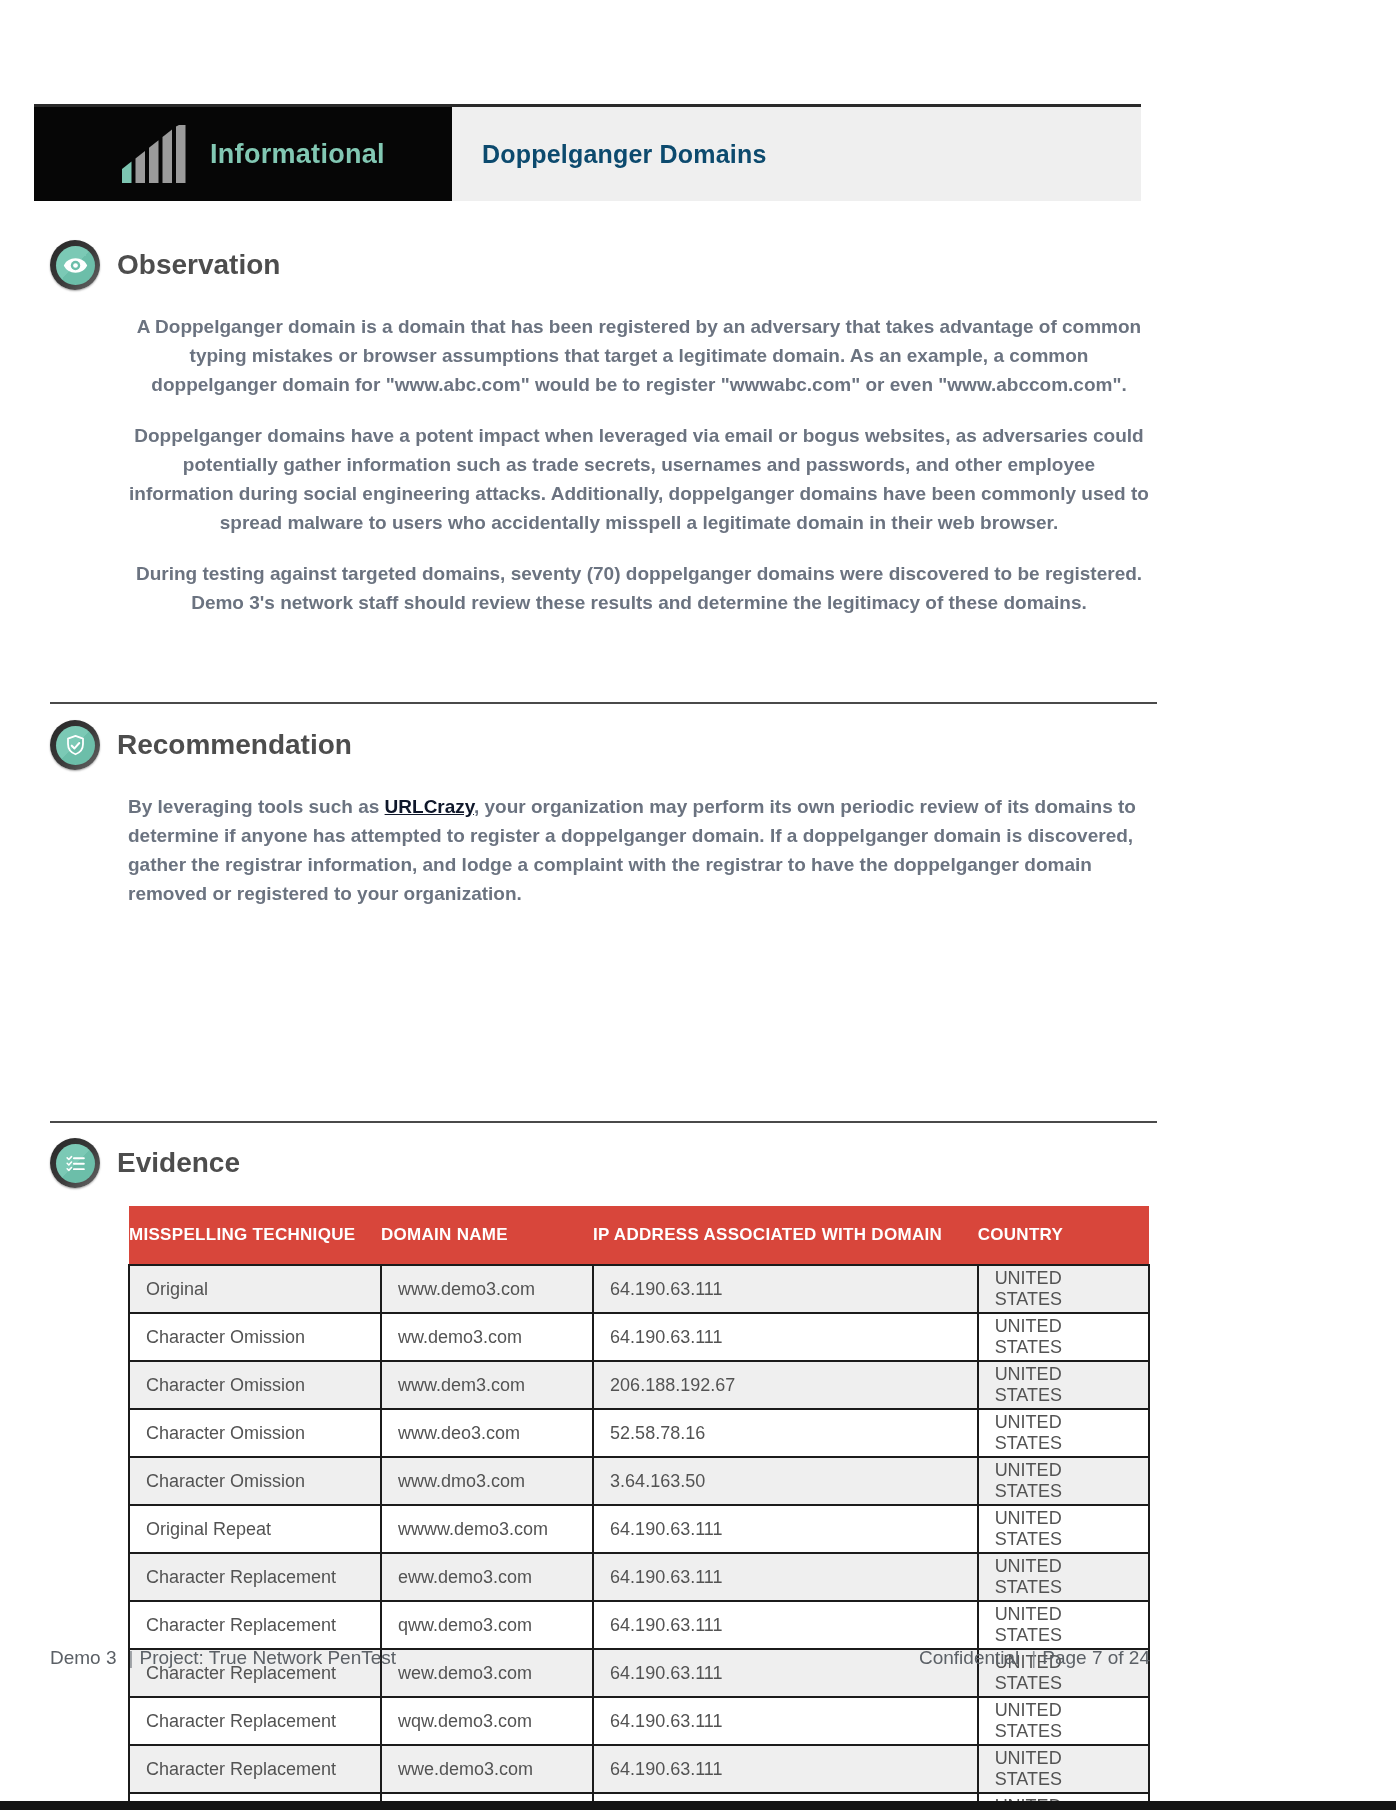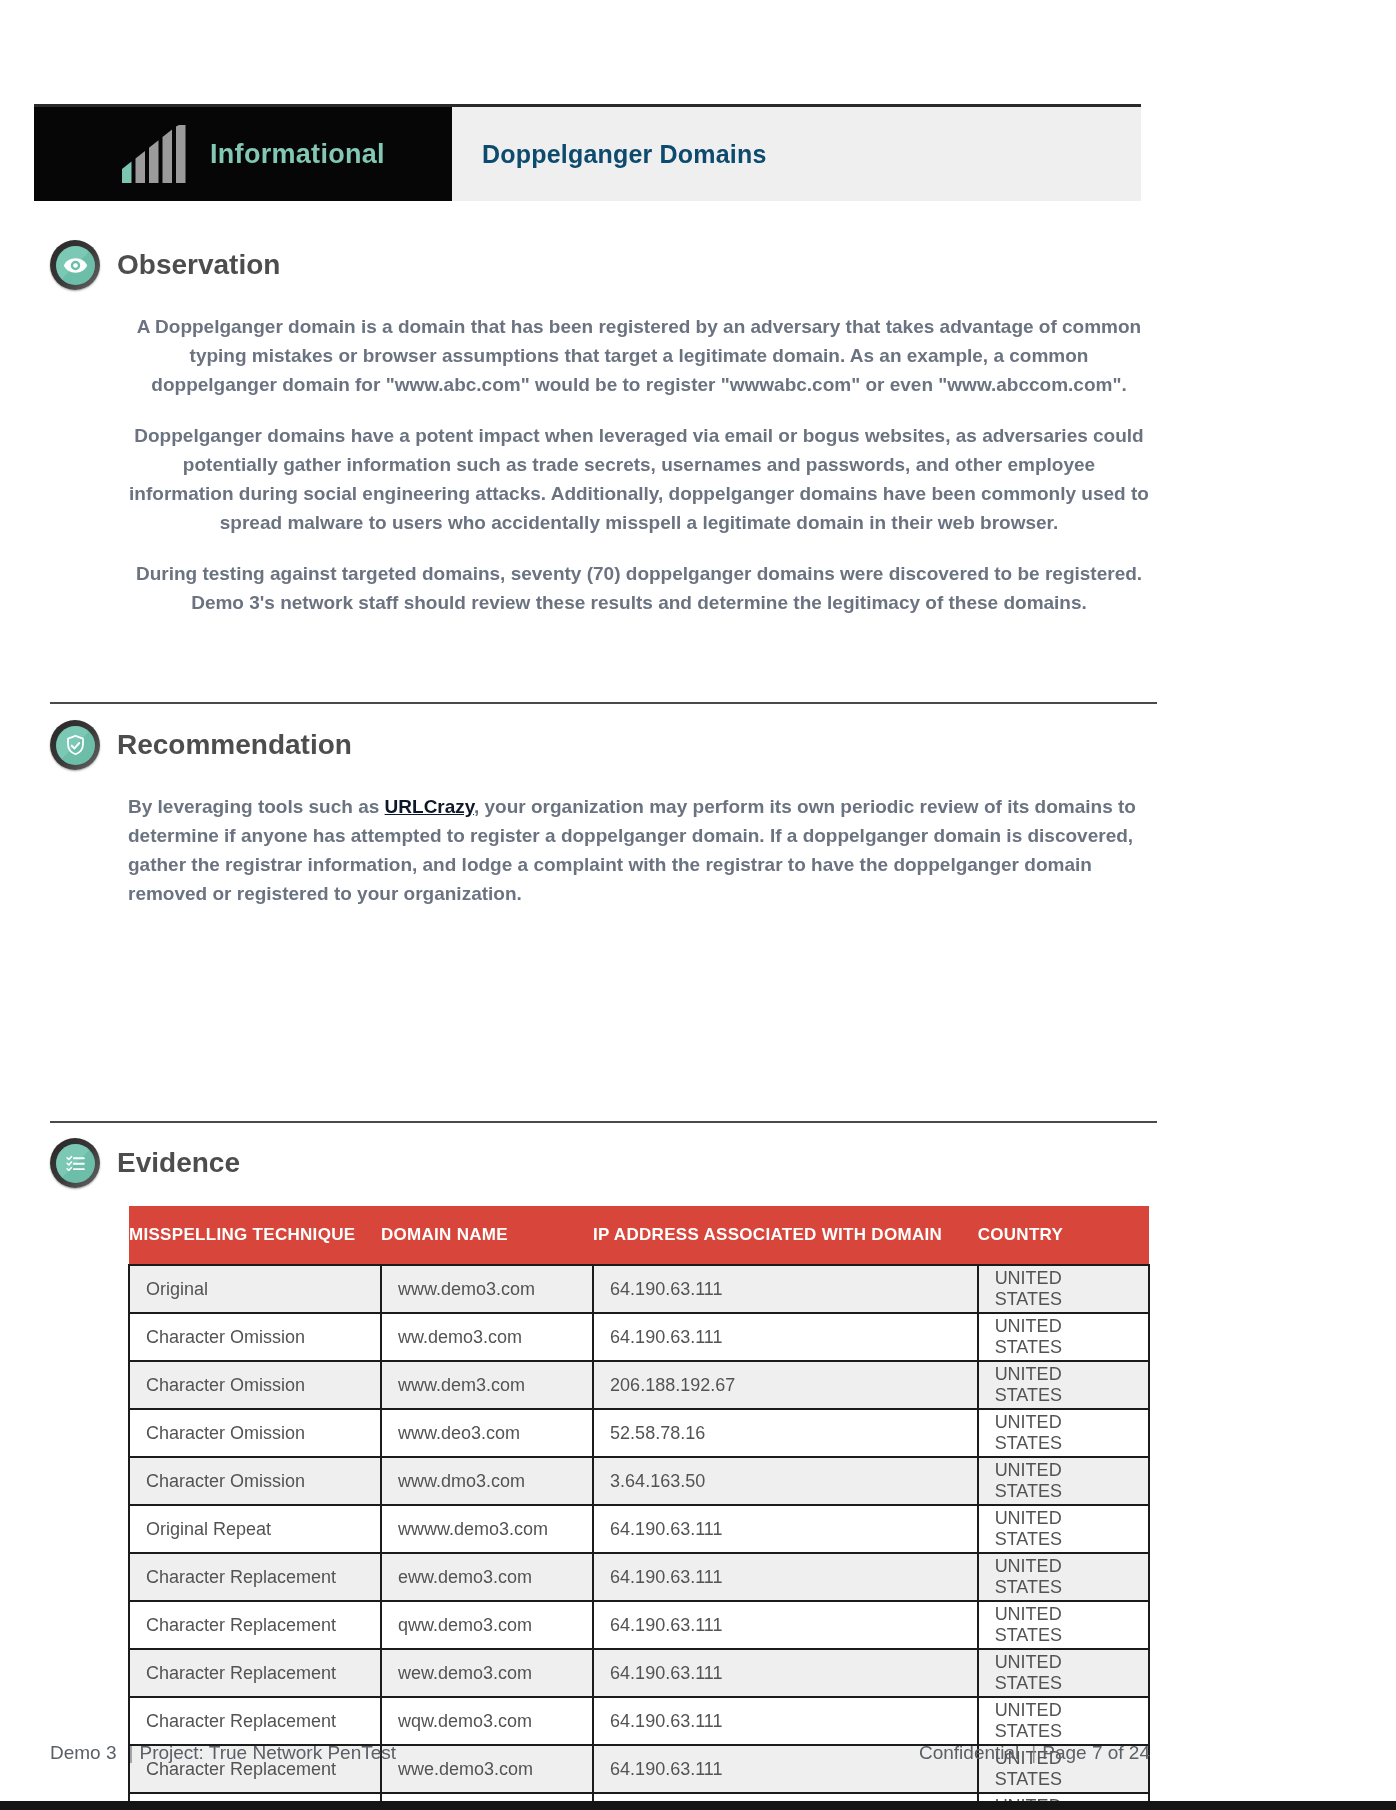--- a/index.html
+++ b/index.html
@@ -38,21 +38,21 @@
               border-bottom:3px solid #1b1b1b; table-layout:fixed; }
   .ev-table th { background:#D8463B; color:#ffffff; font-size:17px; font-weight:bold;
                  text-align:left; height:59px; letter-spacing:.3px; border:none; }
   .ev-table td { border:2px solid #1b1b1b; height:38px; font-size:18px; color:#535353;
                  padding:2px 16px; background:#ffffff; }
   .ev-table tbody tr:nth-child(odd) td { background:#efefef; }
   .col-technique { width:24.7%; } .col-domain { width:20.8%; }
   .col-ip { width:37.7%; } .col-country { width:16.8%; }
 
   
-  .footer { position:absolute; top:1742px; left:50px; width:1100px;
+  .footer { position:absolute; top:1647px; left:50px; width:1100px;
             display:flex; justify-content:space-between; font-size:19px; color:#5b6066;text-align:center; }
   .footer .grp span { margin-right:6px; }
   .footer .grp span:last-child { margin-right:0; }
   .footer .sep { color:#8a8f94; margin:0 6px; }
   .bottom-bar { position:absolute; left:0; bottom:0; width:1396px; height:9px; background:#151515; }
 
   
   #sec-observation { top:240px;text-align:center; }
   #divider-1 { top:702px; }
   #sec-recommendation { top:720px; }

